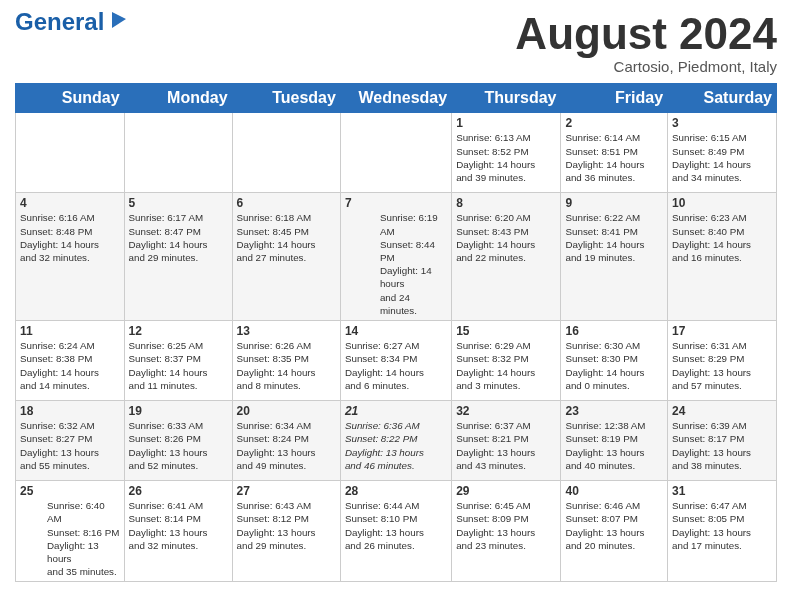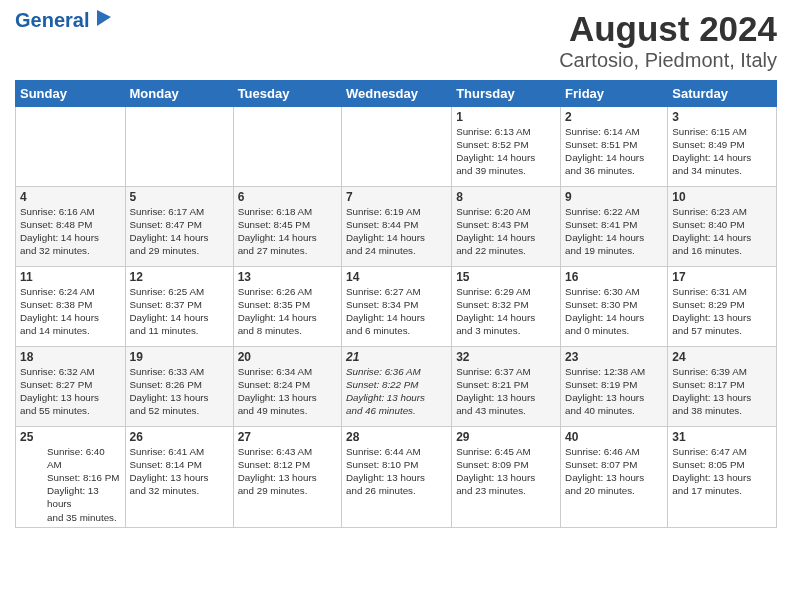--- a/index.html
+++ b/index.html
@@ -19,51 +19,51 @@
       display: flex;
       justify-content: space-between;
       align-items: flex-start;
       margin-bottom: 8px;
     }
     .logo {
       display: flex;
       align-items: center;
     }
     .logo-text {
-      font-size: 20px;
+      font-size: 24px;
       font-weight: bold;
       color: #333;
       line-height: 1;
     }
     .logo-text .blue { color: #1a5fa8; }
     .title-block {
       text-align: right;
     }
     .main-title {
-      font-size: 35px;
+      font-size: 44px;
       font-weight: bold;
       color: #333;
       line-height: 1.1;
     }
     .subtitle {
-      font-size: 20px;
+      font-size: 15px;
       color: #555;
     }
     .calendar {
       width: 100%;
       border-collapse: collapse;
       font-size: 10.5px;
     }
     .calendar th {
       background-color: #2a6fba;
       color: #fff;
       padding: 5px 4px;
-      text-align: left;
+      text-align: right;
       font-weight: bold;
-      font-size: 13px;
+      font-size: 16px;
       border: 1px solid #2a6fba;
     }
     .calendar td {
       border: 1px solid #ccc;
       vertical-align: top;
       padding: 3px 4px;
       width: 113px;
       height: 80px;
       background: #fff;
     }
@@ -166,21 +166,21 @@
           </td>
           <td style="background-color: rgb(245, 245, 245);">
             <span class="day-number">6</span>
             <div class="day-info" style="white-space: pre-line;">Sunrise: 6:18 AM
 Sunset: 8:45 PM
 Daylight: 14 hours
 and 27 minutes.</div>
           </td>
           <td style="background-color: rgb(245, 245, 245);">
             <span class="day-number">7</span>
-            <div class="day-info" style="white-space: pre-line;">Sunrise: 6:19 AM
+            <div class="day-info" style="white-space: pre-line; margin-left: 35px;">Sunrise: 6:19 AM
 Sunset: 8:44 PM
 Daylight: 14 hours
 and 24 minutes.</div>
           </td>
           <td style="background-color: rgb(245, 245, 245);">
             <span class="day-number">8</span>
             <div class="day-info" style="white-space: pre-line;">Sunrise: 6:20 AM
 Sunset: 8:43 PM
 Daylight: 14 hours
 and 22 minutes.</div>

